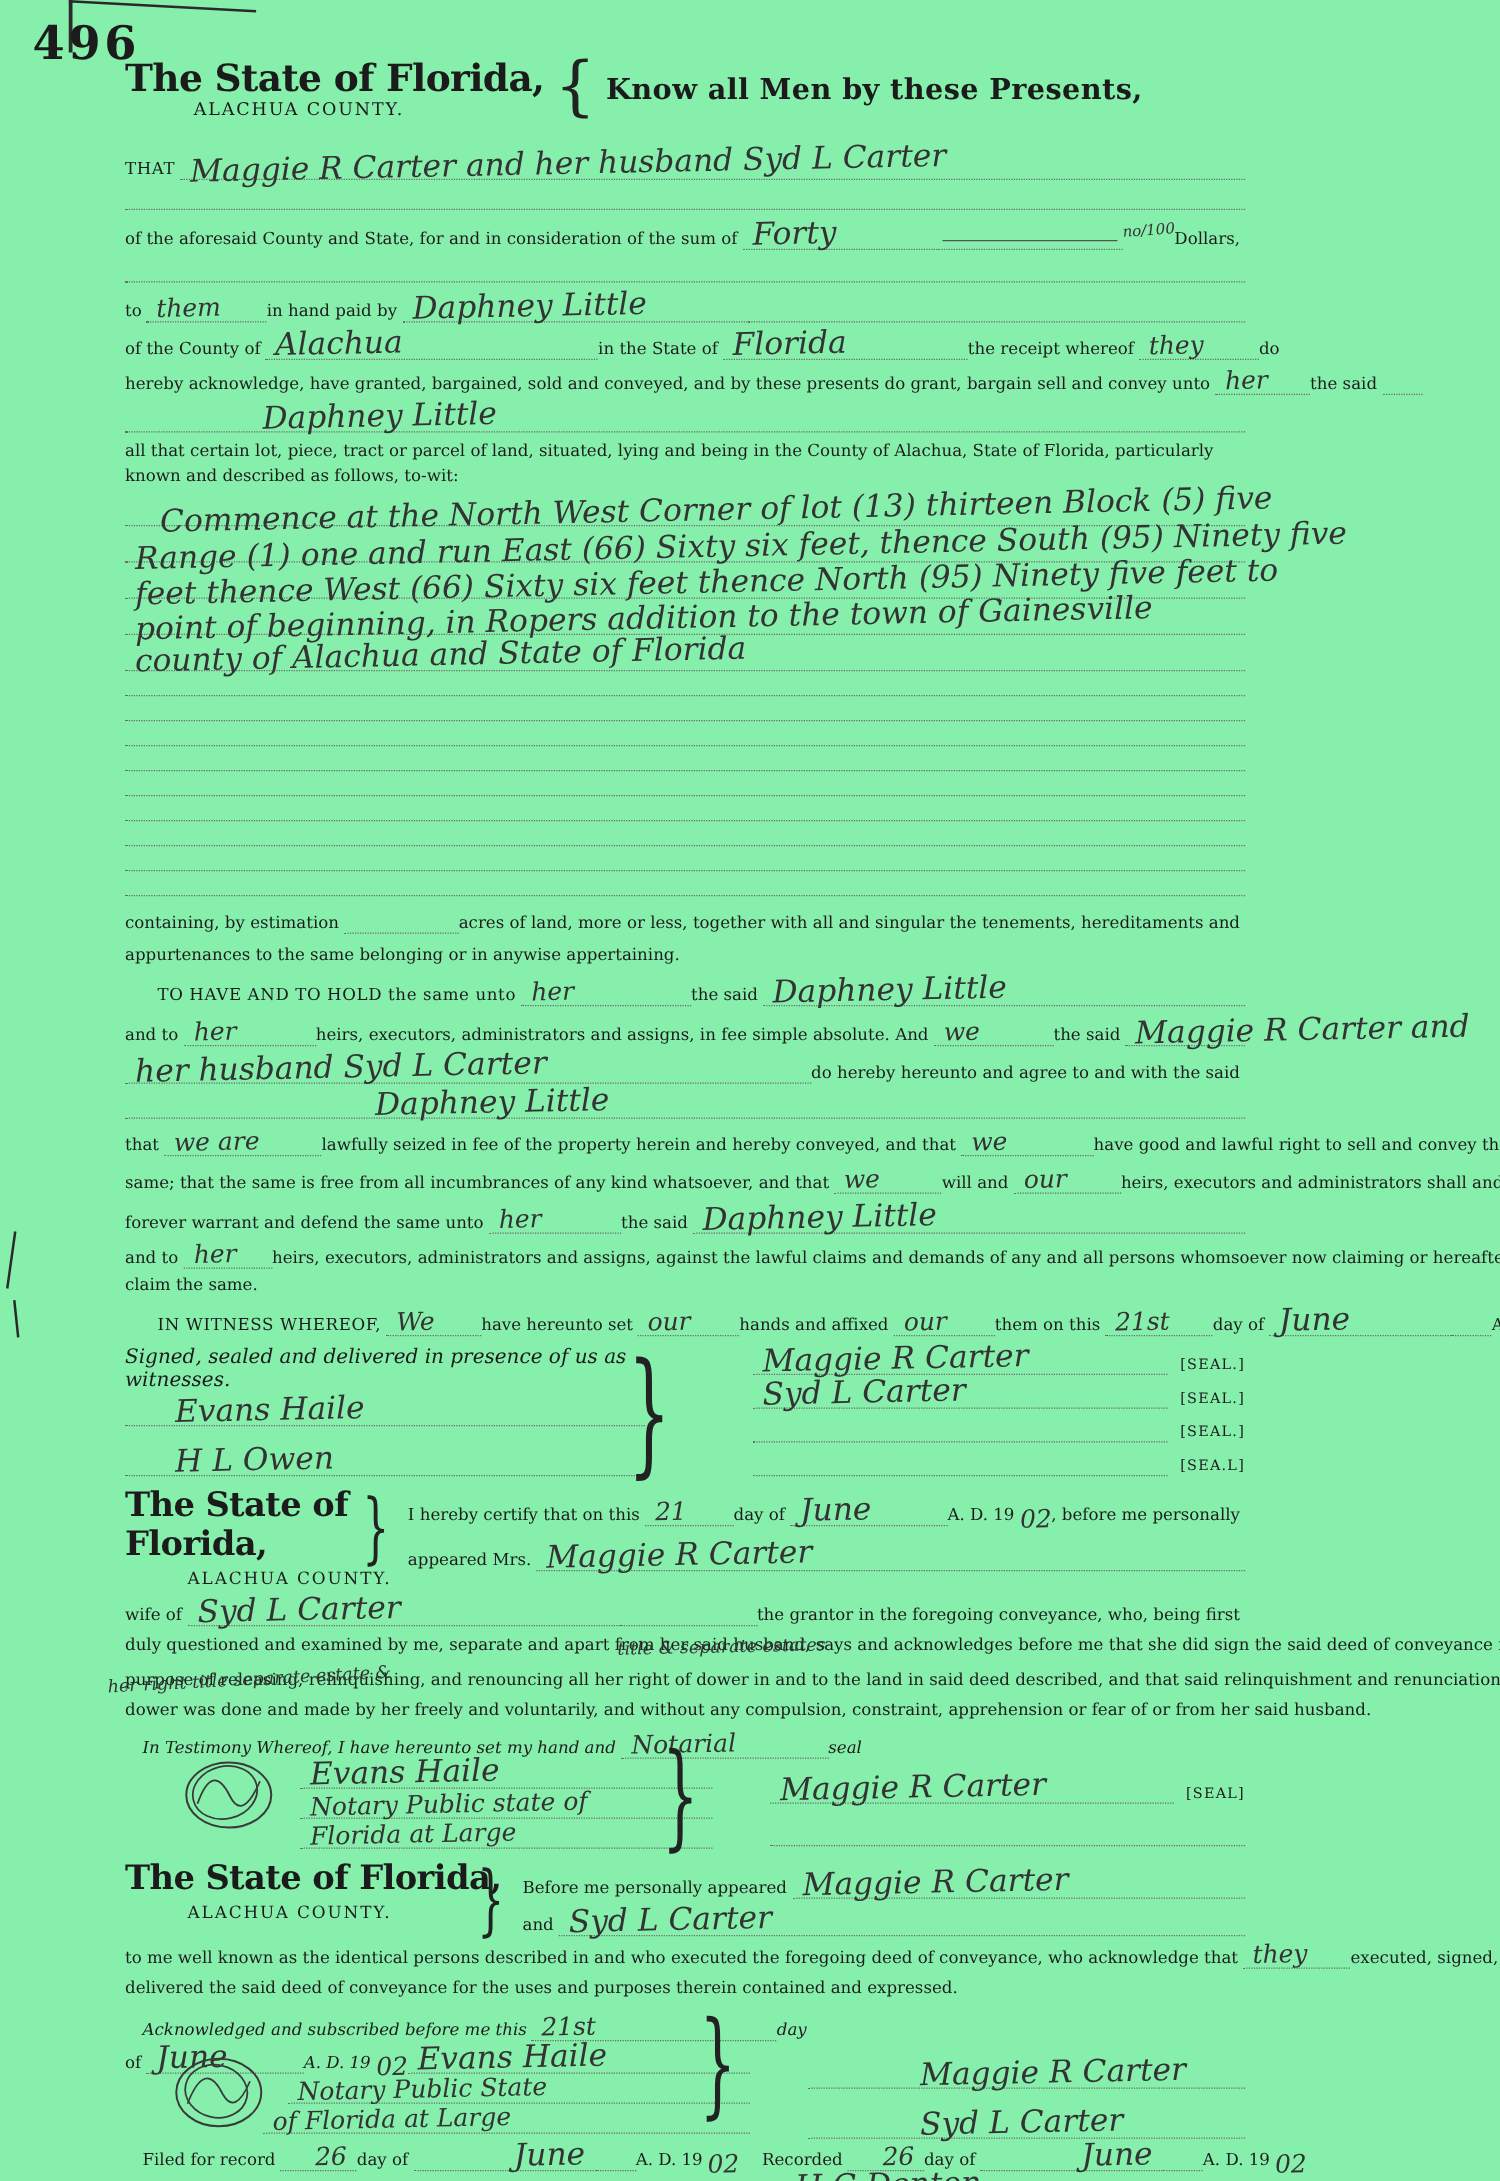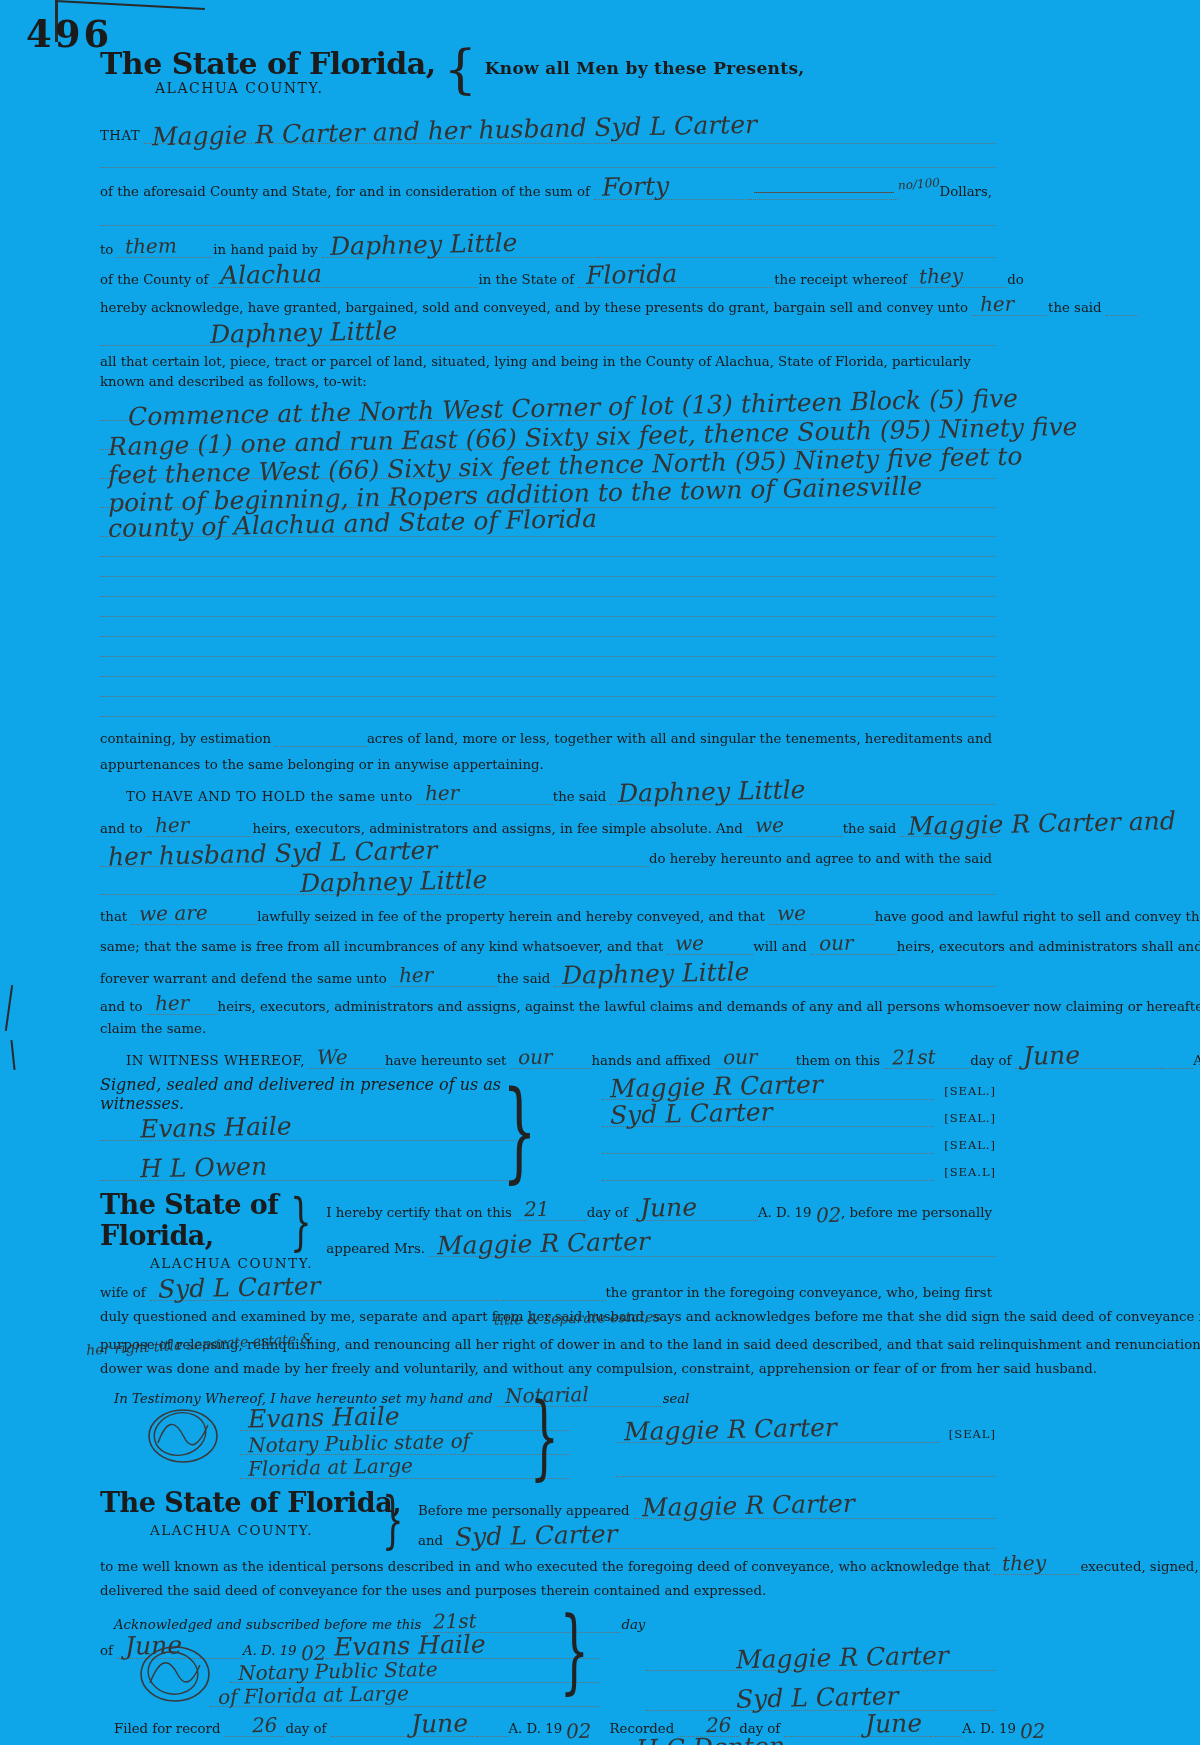--- a/index.html
+++ b/index.html
@@ -1,27 +1,27 @@
 <!DOCTYPE html>
 <html><head>
 <meta charset="utf-8">
 <style>
   html,body{margin:0;padding:0;background:#d8d6d0;}
-  .page{position:relative;width:1200px;height:1745px;background:#0ea5e9;overflow:hidden;
+  .page{position:relative;width:1200px;height:1745px;background:#86efac;overflow:hidden;
         font-family:"DejaVu Serif",serif;color:#1b1b1b;}
   .artifact{position:absolute;background:#2a2a2a;}
   .pagenum{position:absolute;left:26px;top:12px;font-size:37px;font-weight:bold;letter-spacing:3px;}
   .content{position:absolute;left:100px;top:46px;width:896px;}
   .hdr{display:flex;align-items:flex-start;height:64px;}
   .state-title{font-size:30px;font-weight:bold;letter-spacing:-0.5px;}
   .county{font-size:14px;letter-spacing:1.5px;margin-left:55px;margin-top:-1px;}
   .brace{font-weight:normal;color:#222;}
   .brace-hdr{font-size:52px;line-height:0.9;margin:0 8px;}
   .brace-hdr::before{content:"{";}
-  .presents{font-size:17px;font-weight:bold;margin-top:12px;letter-spacing:0.3px;}
+  .presents{font-size:23px;font-weight:bold;margin-top:12px;letter-spacing:0.3px;}
   .row{display:flex;align-items:flex-end;overflow:visible;}
   .pt{font-size:13.3px;white-space:nowrap;padding:0 4px 1px 0;}
   .pt-i{font-style:italic;}
   .caps{letter-spacing:0.5px;}
   .blank{border-bottom:1.6px dotted #6d6d6d;position:relative;padding:0 8px;}
   .grow{flex:1 1 auto;min-width:16px;}
   .strike::after{content:"";position:absolute;left:4px;right:4px;top:-7px;border-top:1.4px solid #555;}
   .hw{font-style:italic;font-size:20px;line-height:12px;white-space:nowrap;color:#333;
       display:inline-block;transform:rotate(-1.2deg);}
   .hw-lg{font-size:25px;line-height:13px;}

